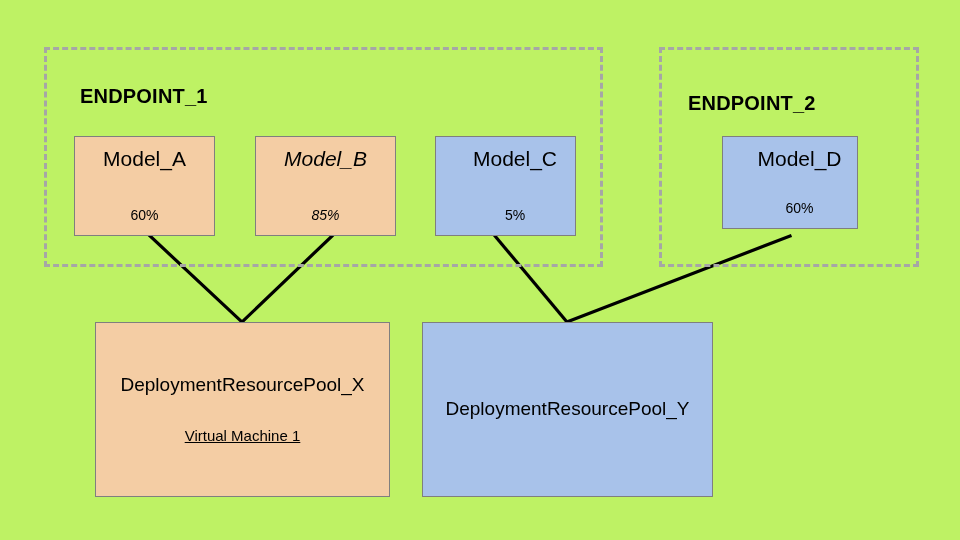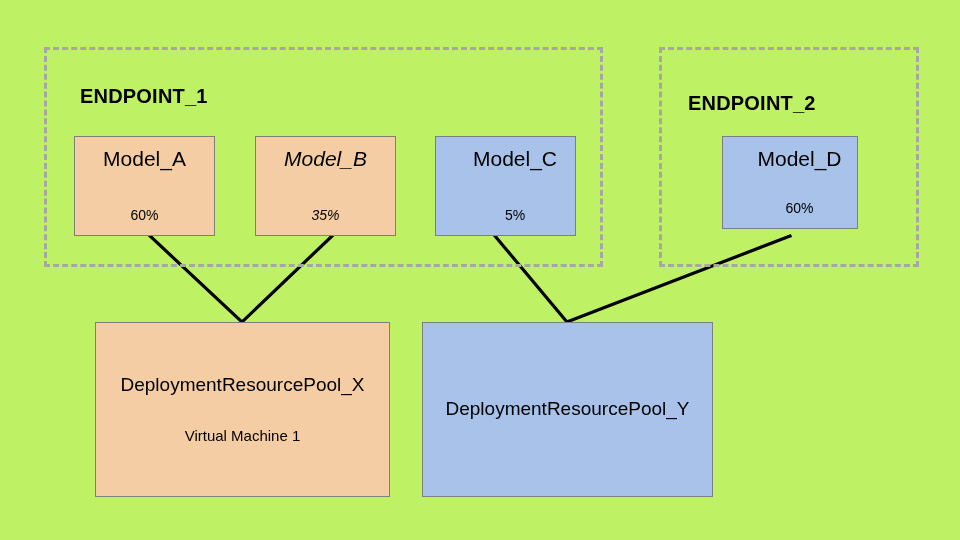--- a/index.html
+++ b/index.html
@@ -95,20 +95,21 @@
     color: #000000;
     line-height: 1.2;
     white-space: nowrap;
   }
   .pool-sub {
     font-size: 15px;
     color: #000000;
     line-height: 1.2;
     margin-top: 6px;
     white-space: nowrap;
+    text-decoration: underline;
   }
 </style>
 </head>
 <body>
 
 <div id="canvas">
 
   <svg id="connectors" viewBox="0 0 960 540" width="960" height="540" xmlns="http://www.w3.org/2000/svg">
     <polyline points="150,236 242,322" fill="none" stroke="#000000" stroke-width="3.2" stroke-linecap="square" stroke-linejoin="miter"></polyline>
     <polyline points="332,236 242,322" fill="none" stroke="#000000" stroke-width="3.2" stroke-linecap="square" stroke-linejoin="miter"></polyline>
@@ -122,21 +123,21 @@
   <div class="endpoint-group" style="left:659px; top:47px; width:260px; height:220px;"></div>
   <div class="endpoint-label" style="left:688px; top:92px;">ENDPOINT_2</div>
 
   <div class="model-box fill-orange" style="left:74px; top:136px; width:141px; height:100px;">
     <span class="model-name">Model_A</span>
     <span class="model-traffic">60%</span>
   </div>
 
   <div class="model-box fill-orange" style="left:255px; top:136px; width:141px; height:100px;font-style:italic;">
     <span class="model-name">Model_B</span>
-    <span class="model-traffic">35%</span>
+    <span class="model-traffic">85%</span>
   </div>
 
   <div class="model-box fill-blue" style="left:435px; top:136px; width:141px; height:100px;">
     <span class="model-name">Model_C</span>
     <span class="model-traffic">5%</span>
   </div>
 
   <div class="model-box fill-blue" style="left:722px; top:136px; width:136px; height:93px;">
     <span class="model-name">Model_D</span>
     <span class="model-traffic">60%</span>

